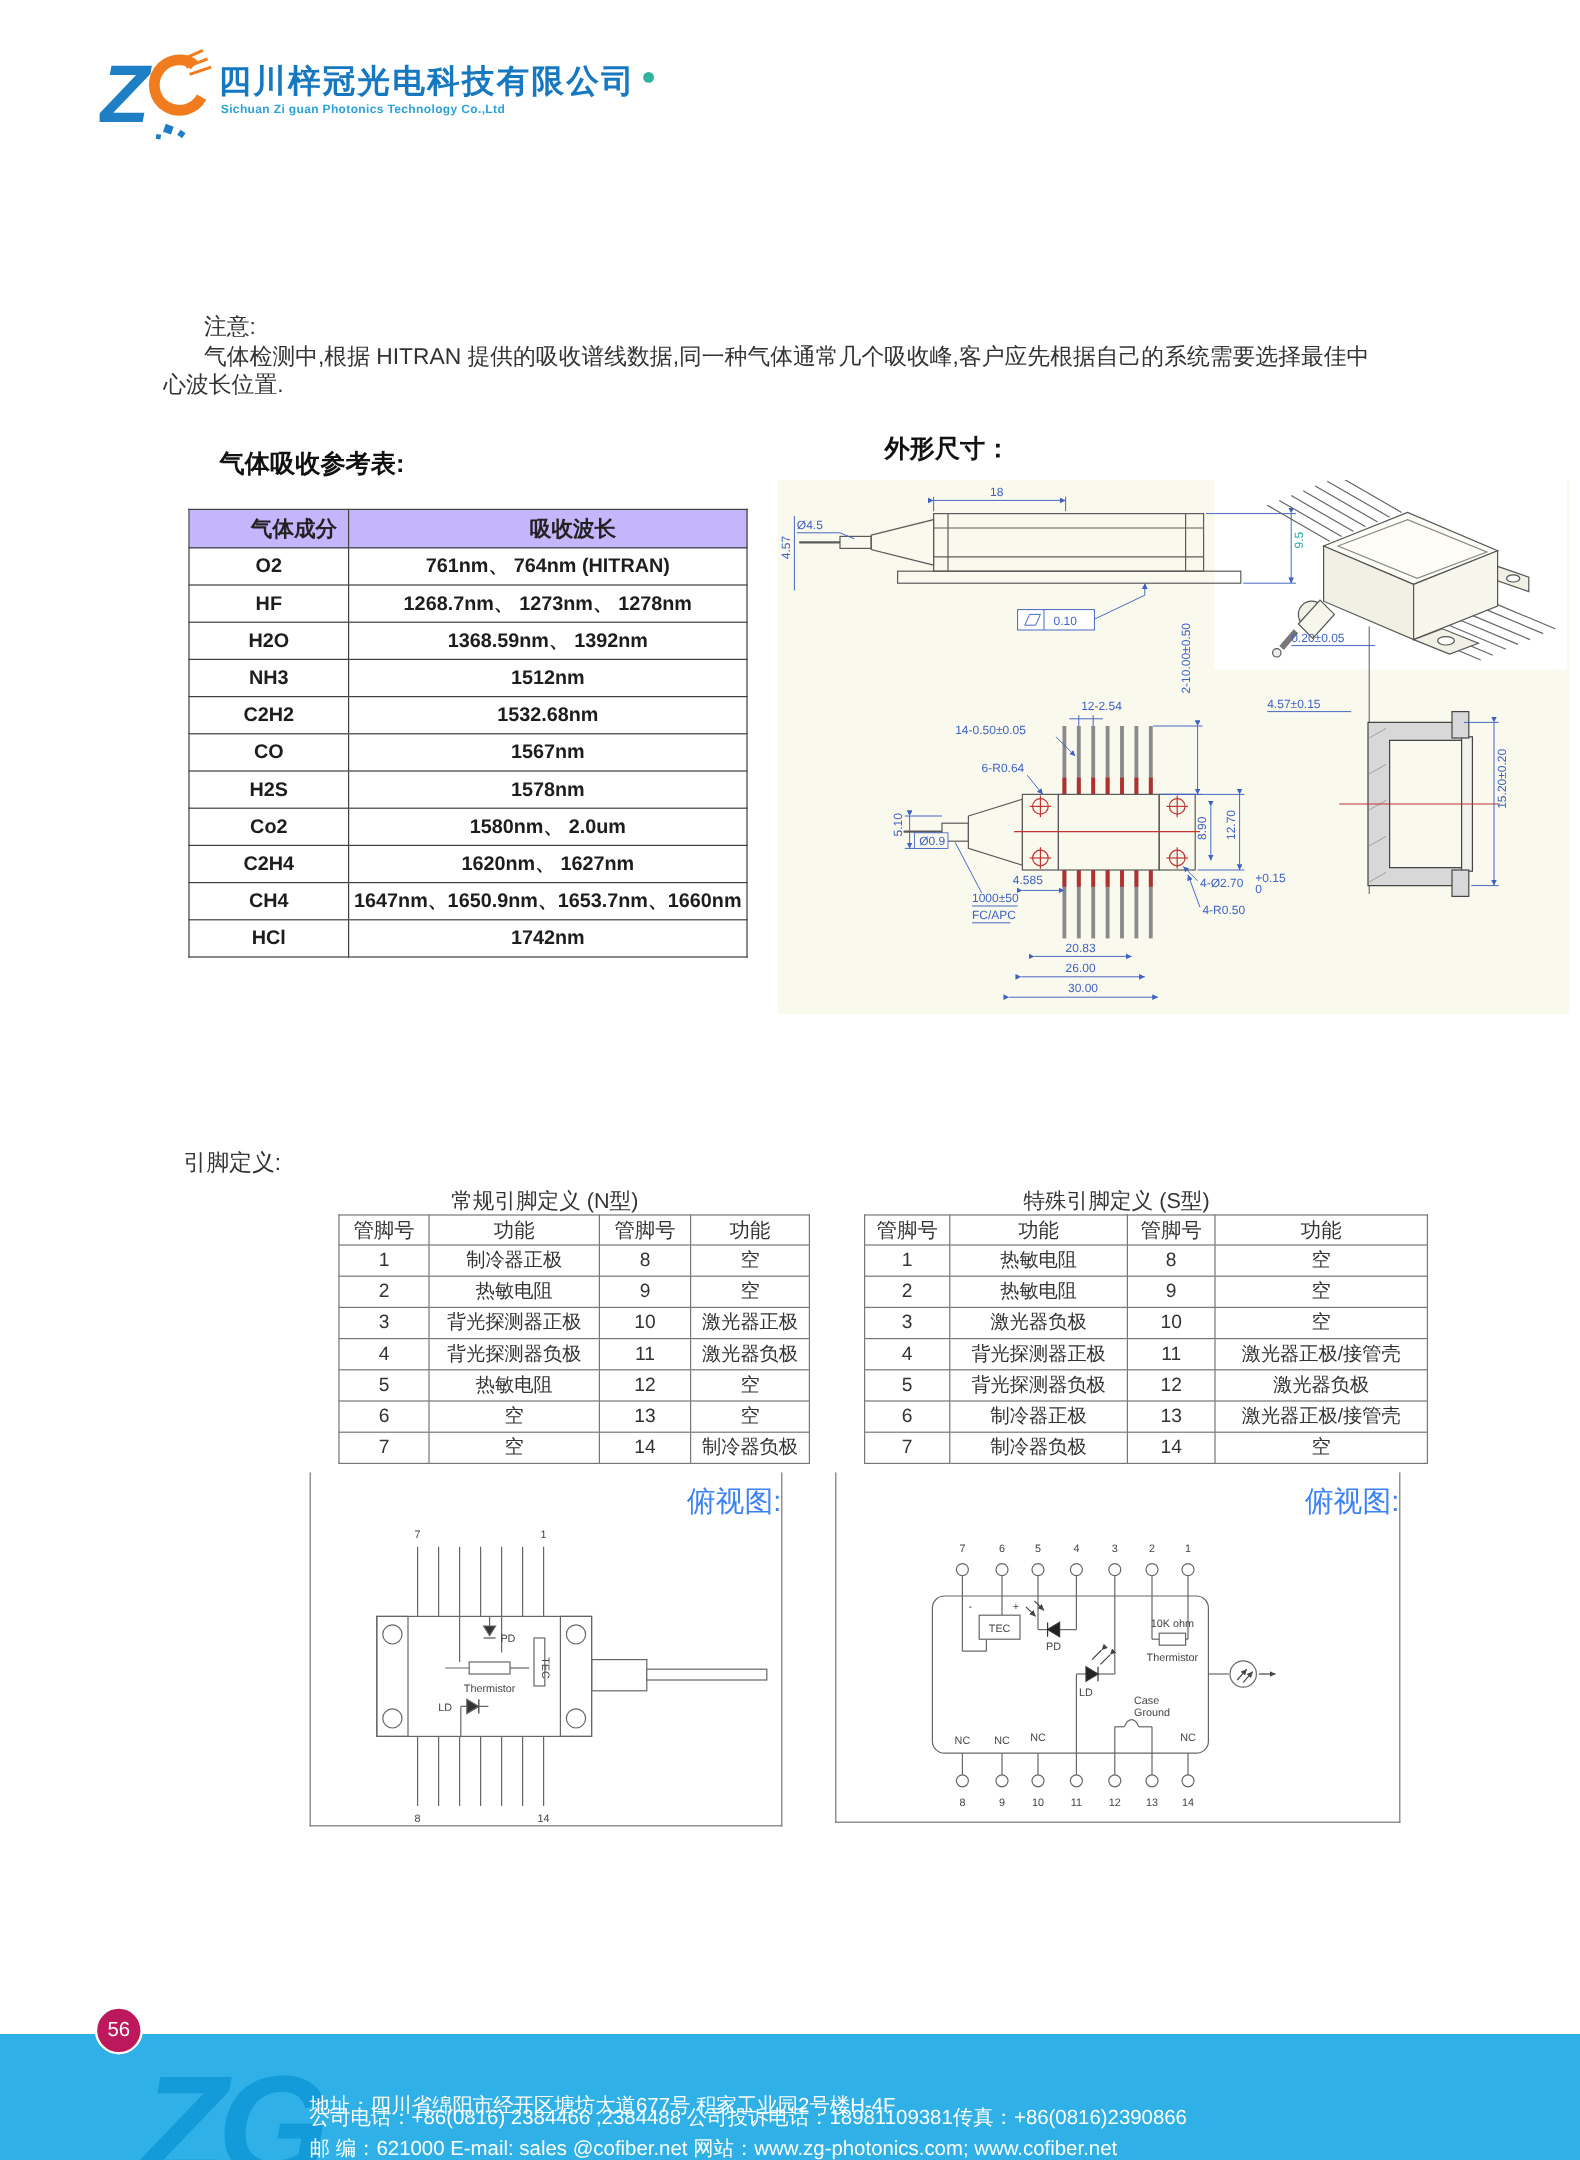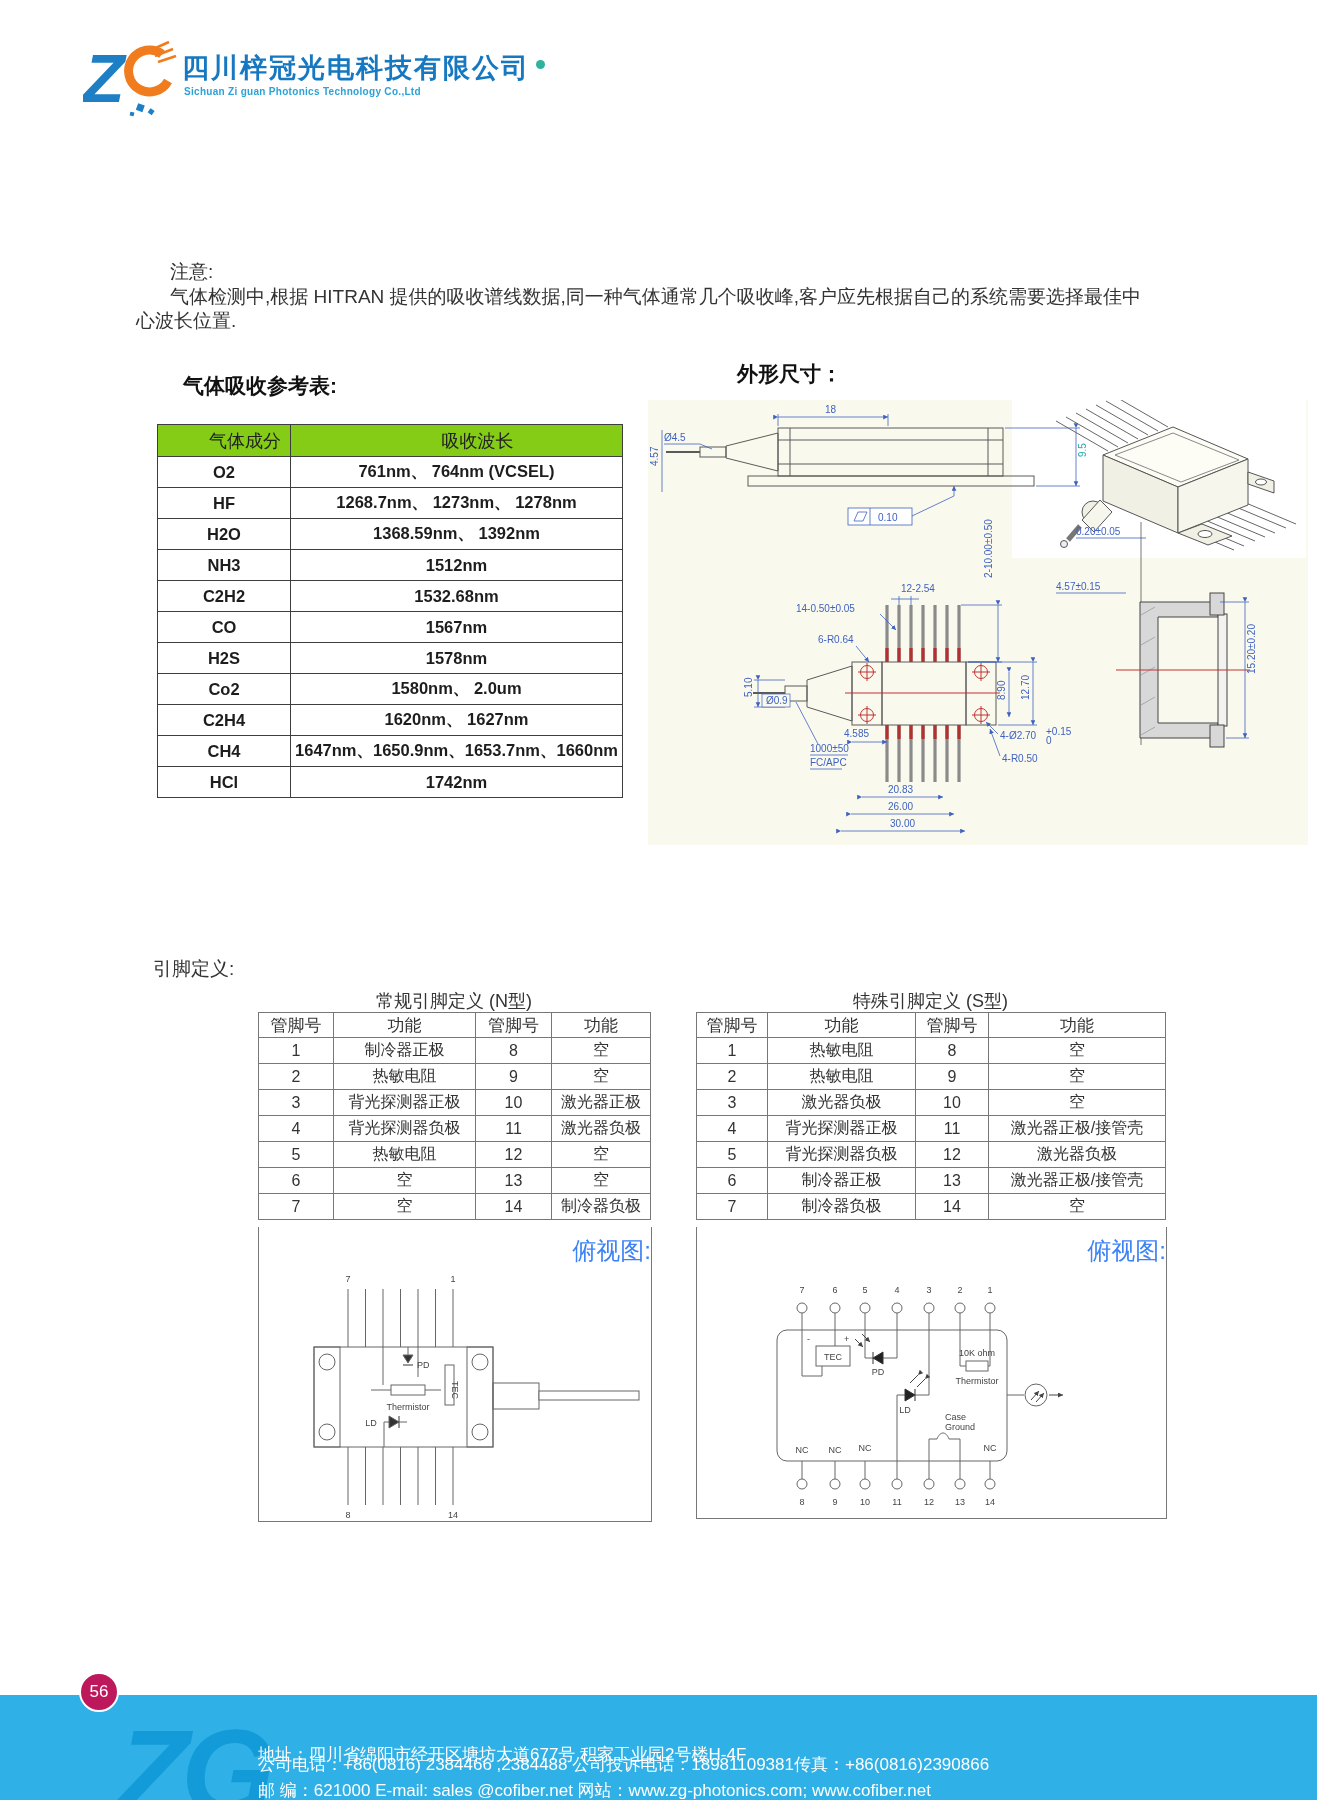--- a/index.html
+++ b/index.html
@@ -19,32 +19,32 @@
   .note-line2{left:136px;top:308px;}
 
   .sec-title{font-size:21px;font-weight:bold;color:#111;}
   .gas-title{left:183px;top:372px;}
   .outline-title{left:737px;top:360px;}
   .pin-title{left:153px;top:956px;font-size:19px;color:#333;}
 
   
   .gas-table{position:absolute;left:157px;top:424px;border-collapse:collapse;table-layout:fixed;}
   .gas-table th,.gas-table td{border:1.6px solid #3e3e3e;text-align:center;padding:0;}
-  .gas-table th{background:#84cc16;height:31px;font-size:18px;font-weight:normal;color:#222;padding-left:42px;}
+  .gas-table th{background:#c4b5fd;height:31px;font-size:18px;font-weight:bold;color:#222;padding-left:42px;}
   .gas-table td{height:30px;font-size:16.5px;font-weight:bold;color:#1d1d1d;}
   .gas-col1{width:133px;}.gas-col2{width:332px;}
 
   
   .outline-panel{left:648px;top:400px;width:660px;height:445px;background:#faf9ee;}
 
   
   .pin-block-title{font-size:18px;color:#333;text-align:center;}
   .n-title{left:258px;top:989px;width:392px;}
   .s-title{left:696px;top:989px;width:469px;}
-  .pin-table{position:absolute;border-collapse:collapse;table-layout:fixed;}
+  .pin-table{position:absolute;border-collapse:collapse;table-layout:fixed;margin-left:24px;}
   .pin-table th,.pin-table td{border:1px solid #777;text-align:center;padding:0;color:#333;}
   .pin-table th{height:24px;font-size:17px;font-weight:normal;}
   .pin-table td{height:25px;font-size:16px;}
   .n-table{left:258px;top:1012px;}
   .s-table{left:696px;top:1012px;}
   .topview-box{border:1px solid #777;border-top:none;}
   .n-box{left:258px;top:1227px;width:392px;height:294px;}
   .s-box{left:696px;top:1227px;width:469px;height:291px;}
   .topview-label{margin-top:8px;text-align:right;font-size:24px;color:#3b82f6;}
 
@@ -101,21 +101,21 @@
         <col class="gas-col1">
         <col class="gas-col2">
       </colgroup>
     <tbody>
         <tr>
       <th>气体成分</th>
       <th>吸收波长</th>
     </tr>
     <tr>
           <td>O2</td>
-          <td>761nm、 764nm (VCSEL)</td>
+          <td>761nm、 764nm (HITRAN)</td>
         </tr>
     <tr>
           <td>HF</td>
           <td>1268.7nm、 1273nm、 1278nm</td>
         </tr>
     <tr>
           <td>H2O</td>
           <td>1368.59nm、 1392nm</td>
         </tr>
     <tr>

